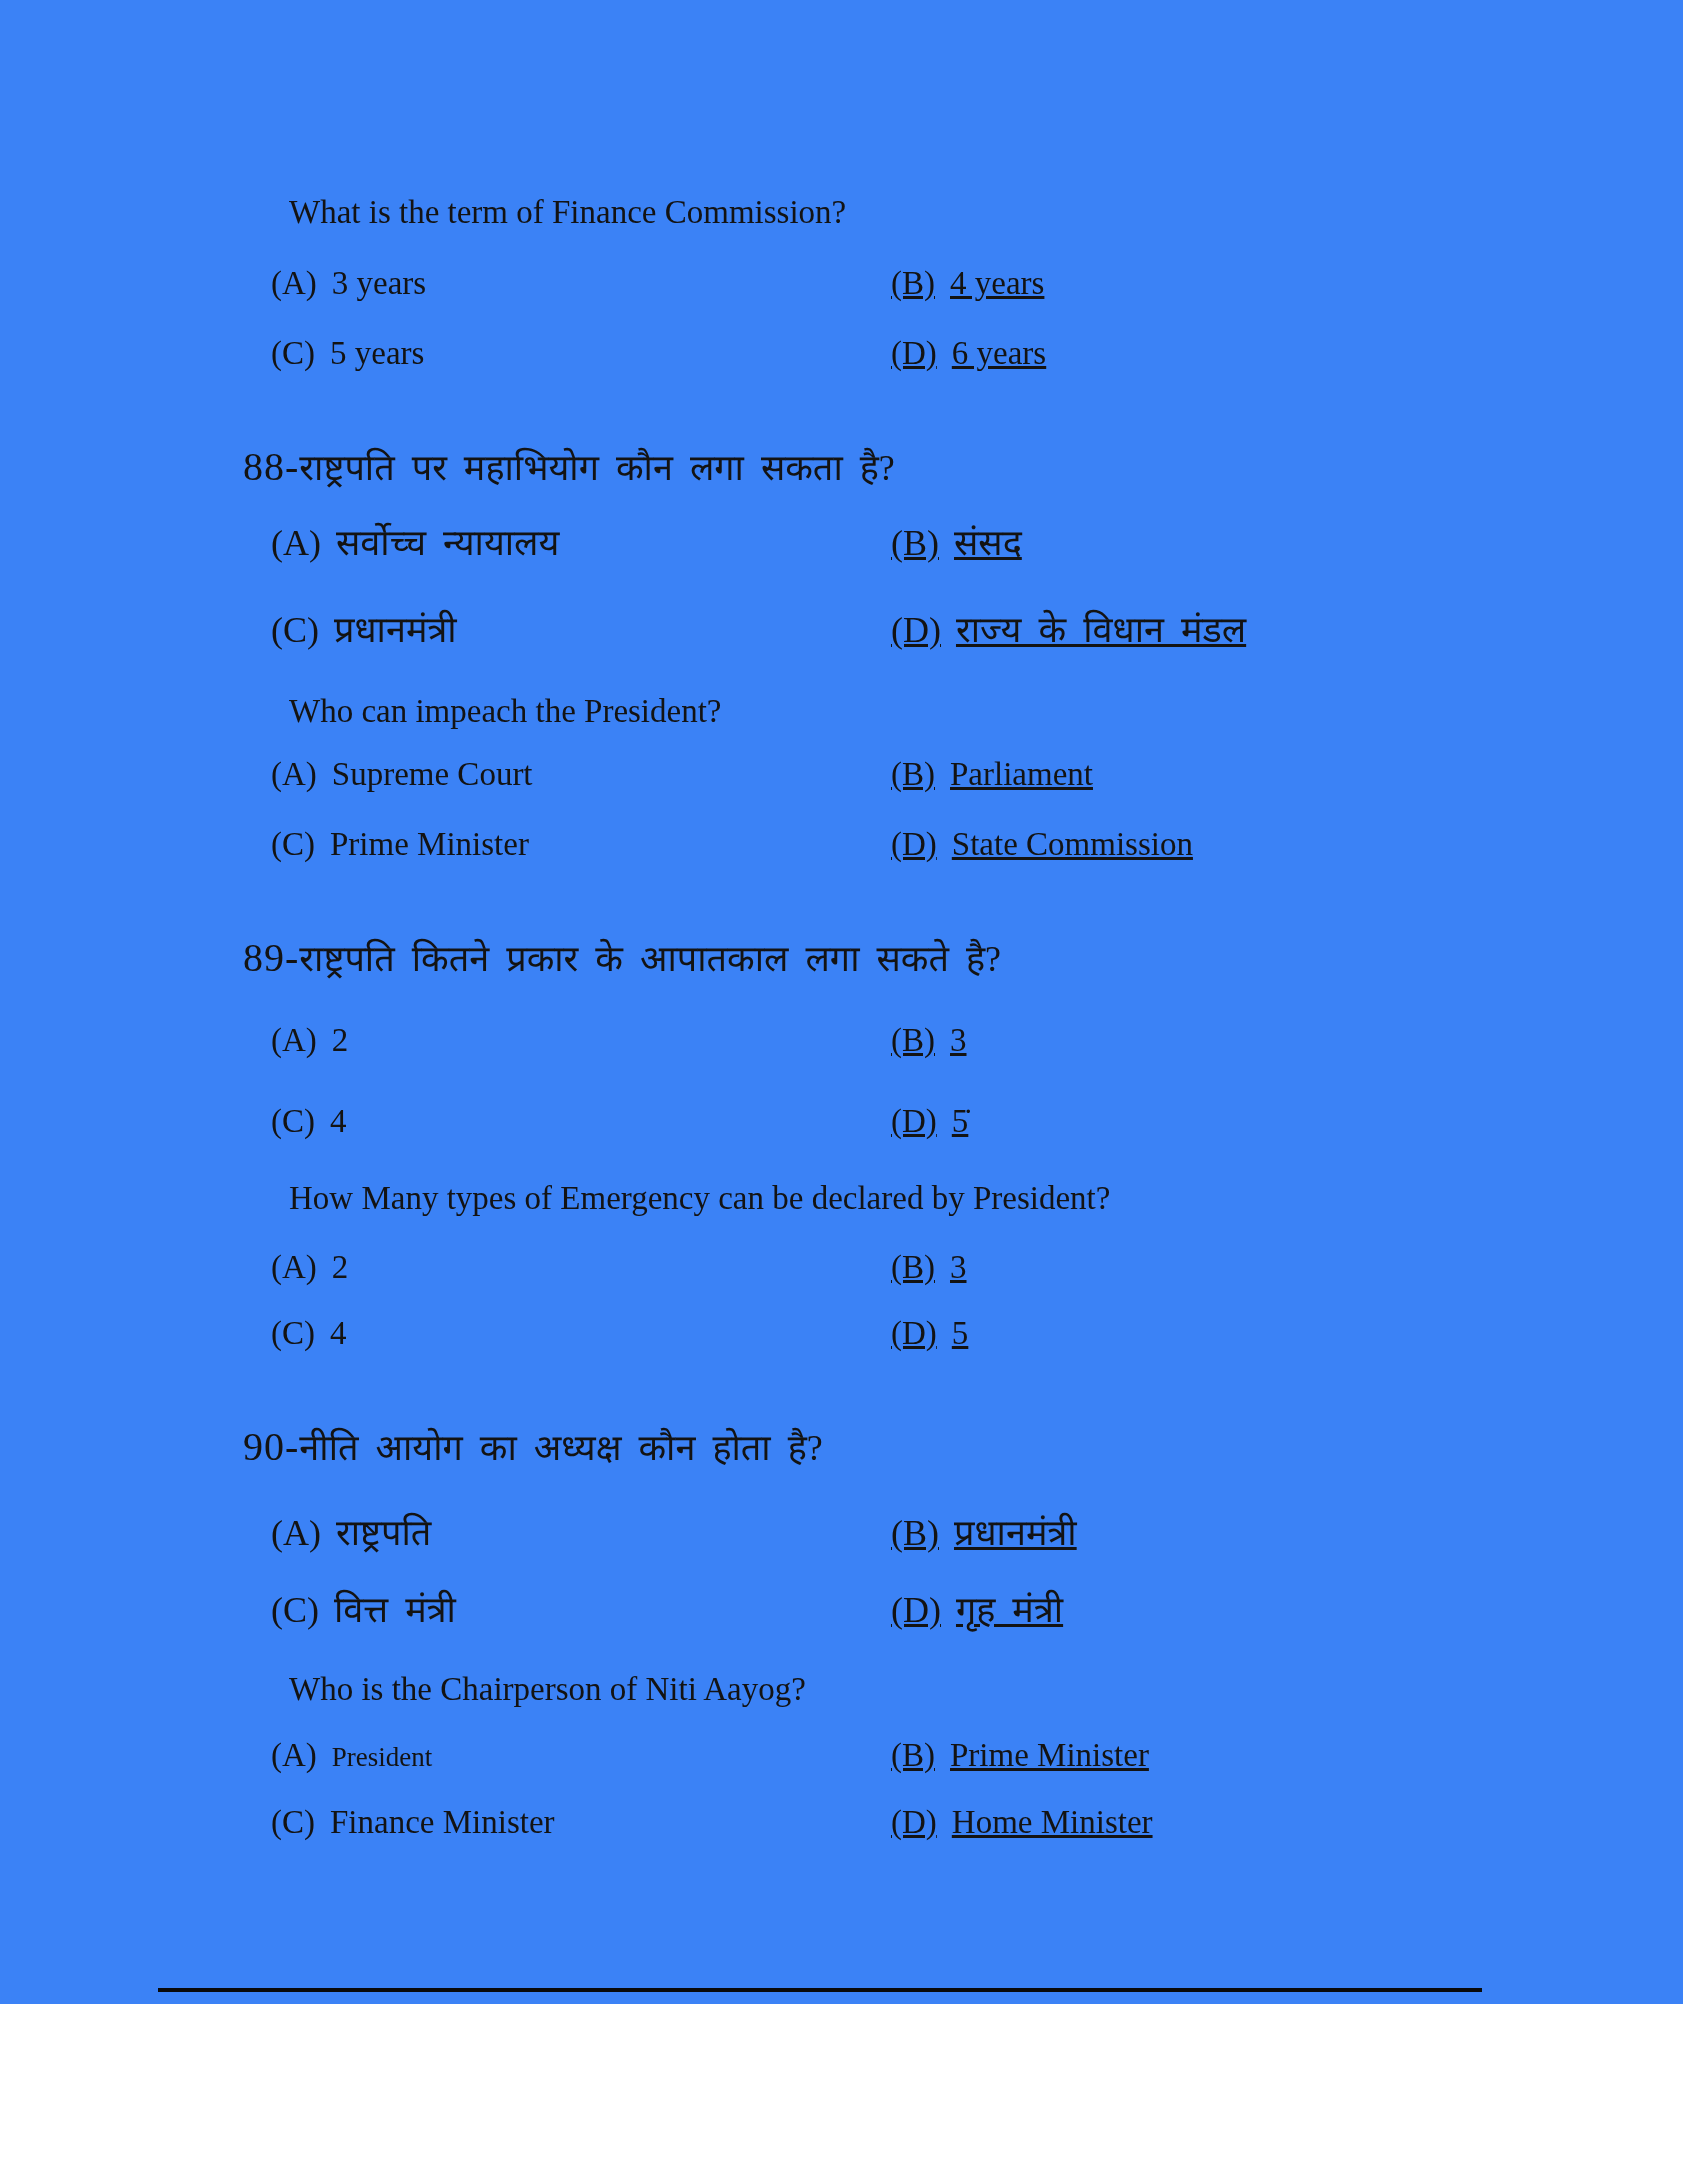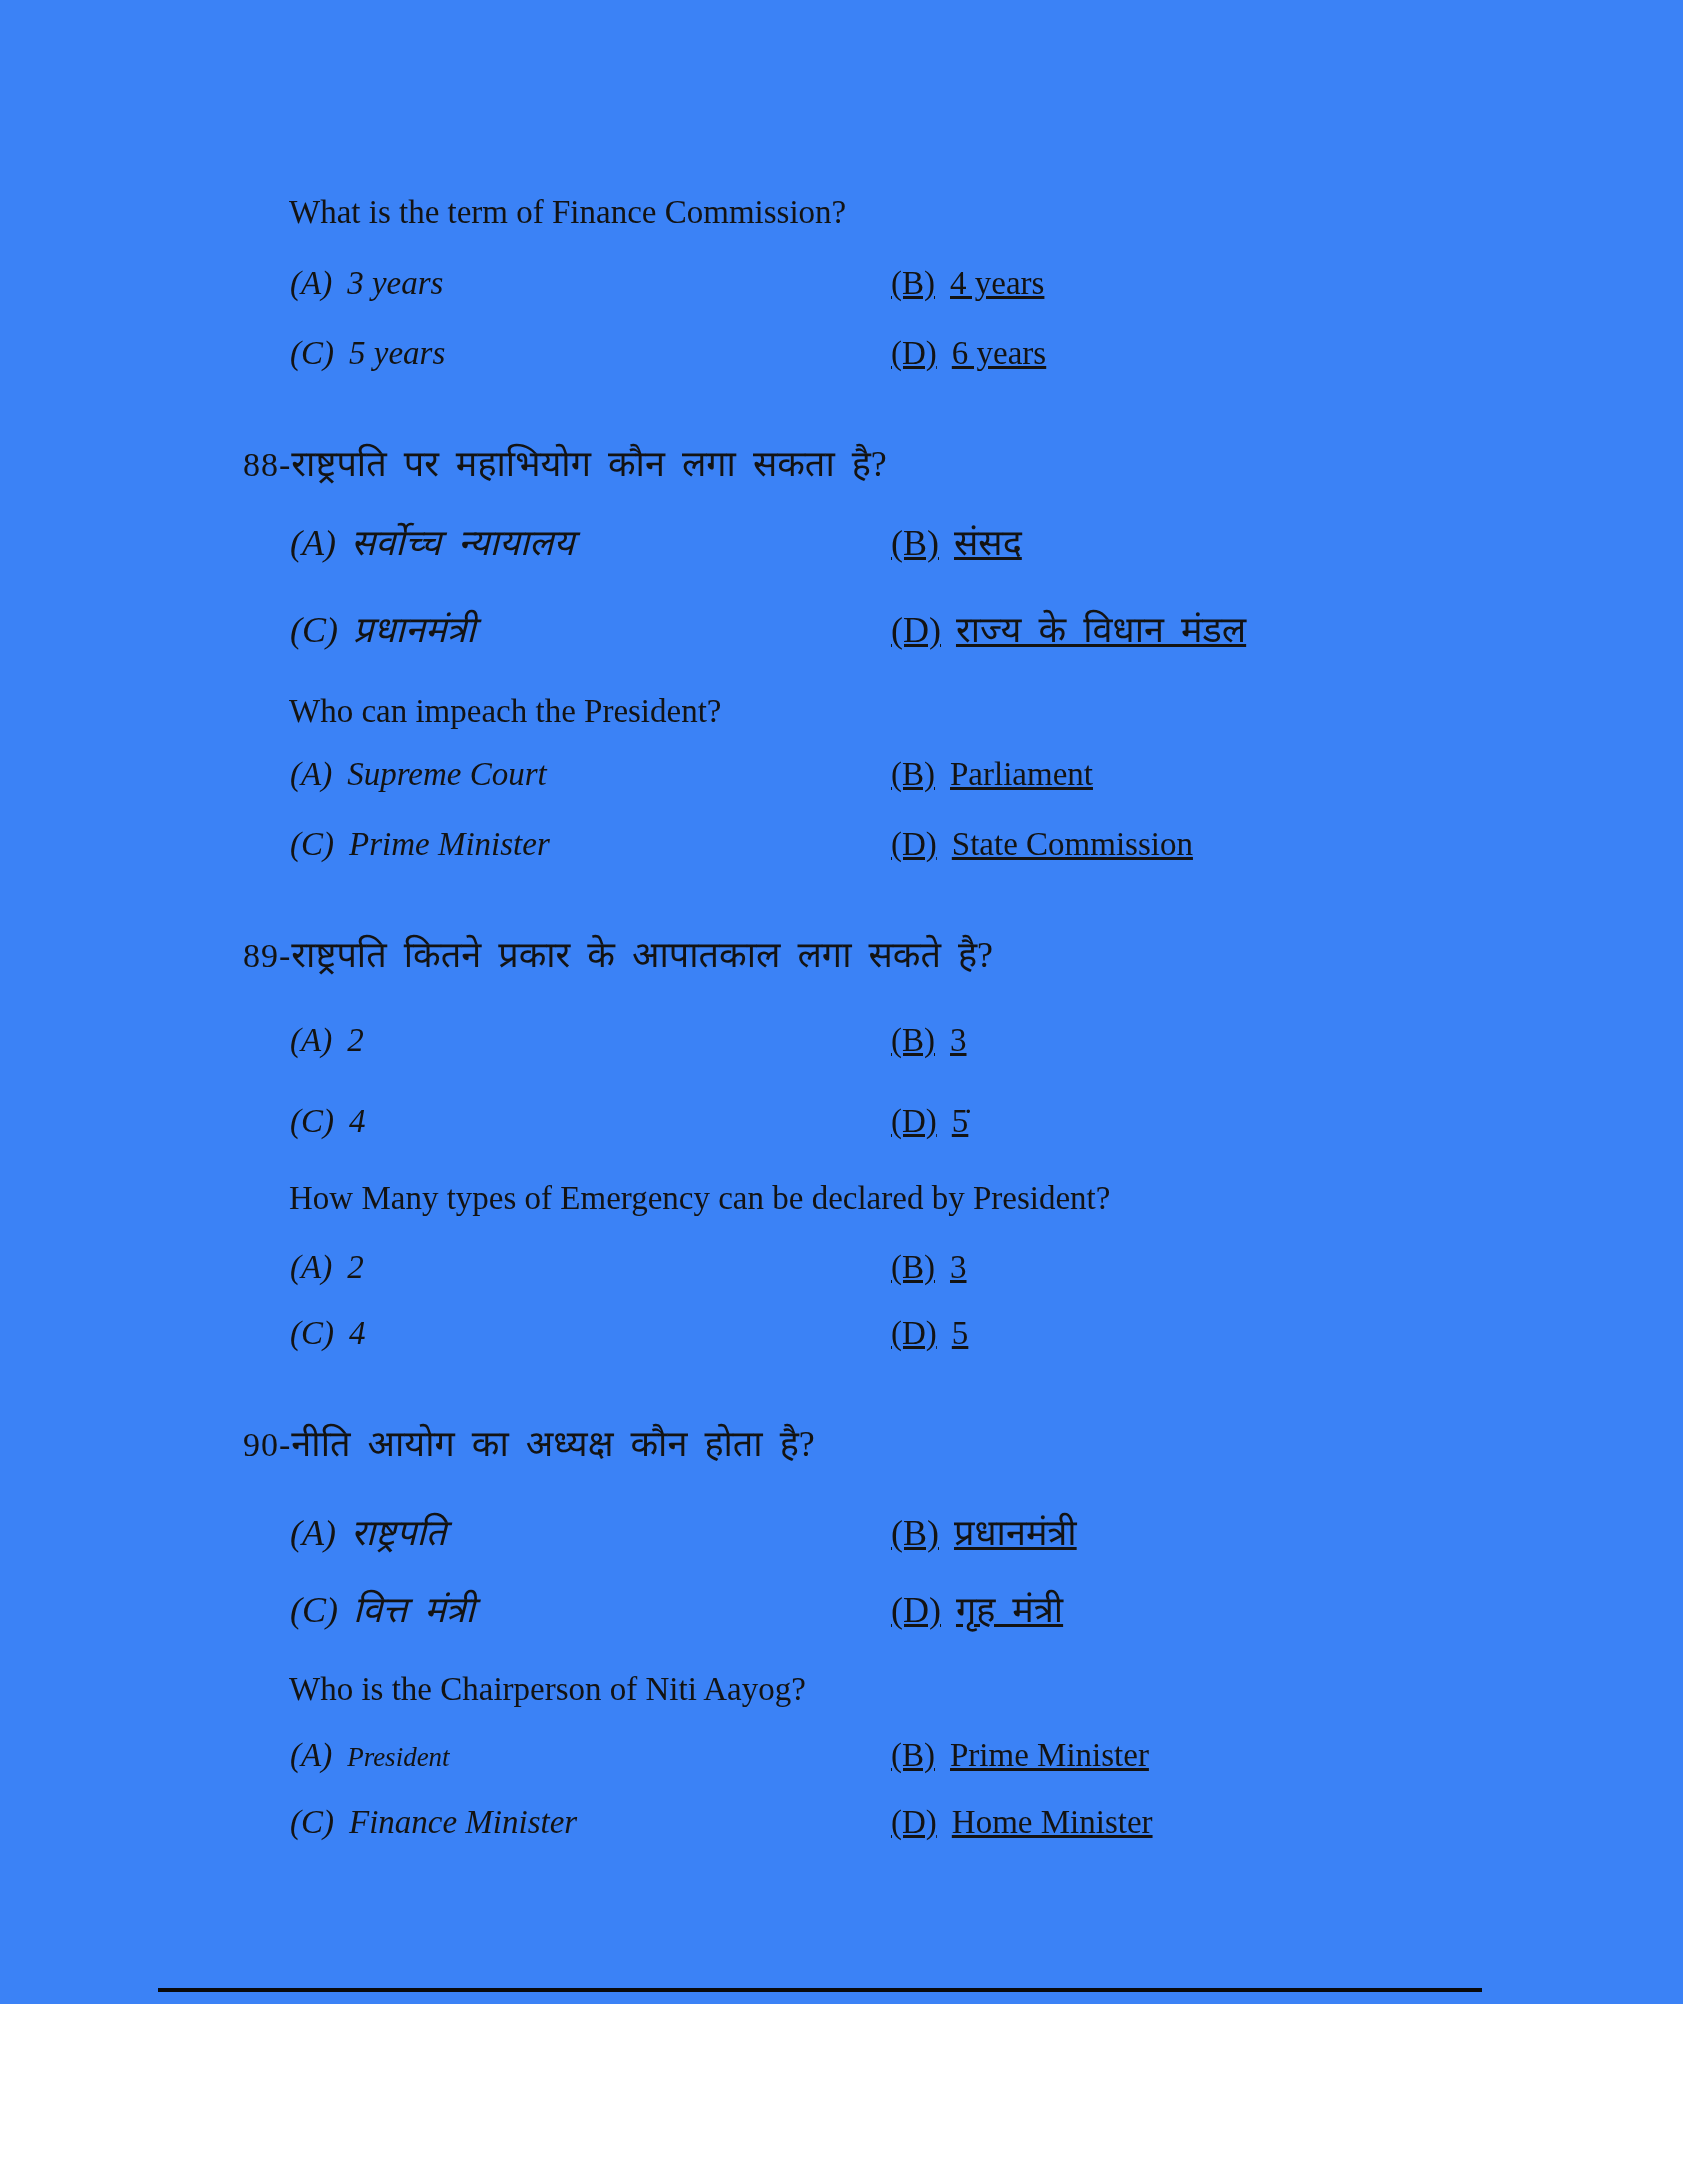--- a/index.html
+++ b/index.html
@@ -15,24 +15,24 @@
   .row { position: absolute; left: 0; width: 100%; white-space: nowrap; }
 
   
   .en { font-size: 33px; line-height: 1.15; color: #131313; }
   
   .hi { font-size: 36px; line-height: 1.15; color: #131313; }
   .hi .qtext, .hi .opttext { word-spacing: 8px; }
 
   .q-indent { padding-left: 289px; }
   .qnum-indent { padding-left: 243px; }
-  .qnum { font-size: 34px; letter-spacing: 1px; }
+  .qnum { font-size: 40px; letter-spacing: 1px; }
 
   .opt { position: absolute; top: 0; }
-  .colA { left: 290px; font-style: italic; }
+  .colA { left: 271px; }
   .colB { left: 891px; text-decoration: underline; }
   .optlabel { margin-right: 15px; }
   .opt-small { font-size: 27px; }
 
   .footer-line {
     position: absolute;
     top: 1988px; left: 158px;
     width: 1324px; height: 4px;
     background: #0a0a0a;
   }

